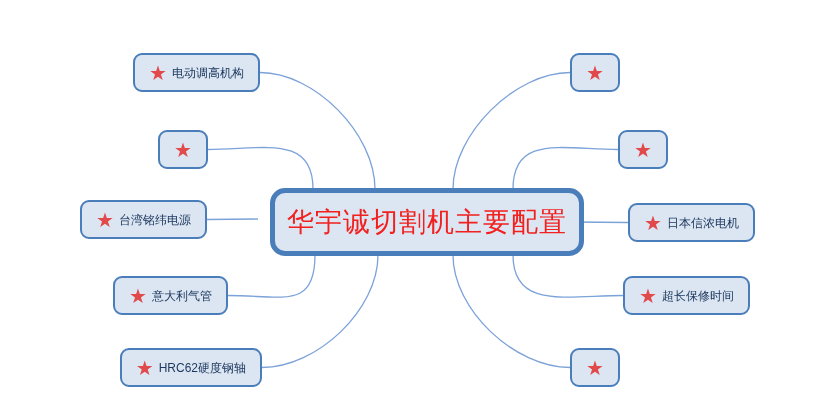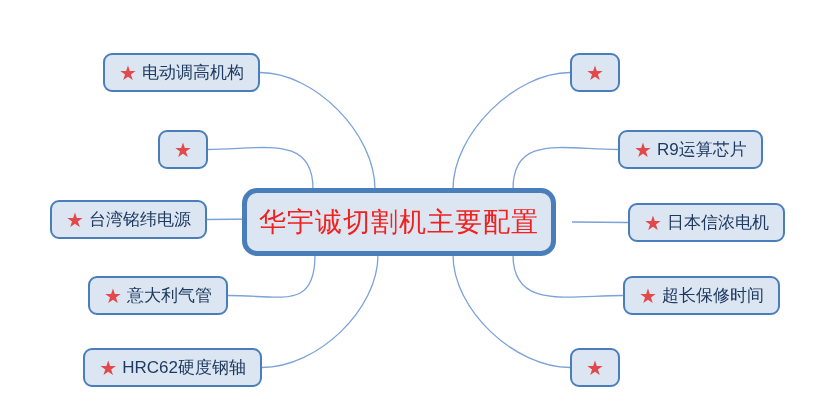--- a/index.html
+++ b/index.html
@@ -32,27 +32,27 @@
     white-space: nowrap;
     cursor: default;
   }
   .branch-node .star {
     color: var(--star, #e2494b);
     font-size: 20px;
     line-height: 1;
   }
   .branch-node .label {
     color: var(--branch-text, #1f3a60);
-    font-size: 17px;
+    font-size: 12px;
     line-height: 1;
   }
   .center-node {
     position: absolute;
     z-index: 2;
-    left: 242px; top: 188px;
+    left: 270px; top: 188px;
     width: 314px; height: 68px;
     box-sizing: border-box;
     background: var(--node-bg, #dce6f2);
     border: 5px solid var(--node-border, #4a7ebb);
     border-radius: 15px;
     display: flex;
     align-items: center;
     justify-content: center;
   }
   .center-node .center-label {
@@ -101,21 +101,20 @@
     </div>
     <div class="branch-node" style="top: 348px; right: 552px;">
       <span class="star">★</span>
       <span class="label">HRC62硬度钢轴</span>
     </div>
     <div class="branch-node" style="top: 53px; left: 570px;">
       <span class="star">★</span>
     </div>
     <div class="branch-node" style="top: 130px; left: 618px;">
       <span class="star">★</span>
-      <span class="label">R9运算芯片</span>
     </div>
     <div class="branch-node" style="top: 203px; left: 628px;">
       <span class="star">★</span>
       <span class="label">日本信浓电机</span>
     </div>
     <div class="branch-node" style="top: 276px; left: 623px;">
       <span class="star">★</span>
       <span class="label">超长保修时间</span>
     </div>
     <div class="branch-node" style="top: 348px; left: 570px;">

